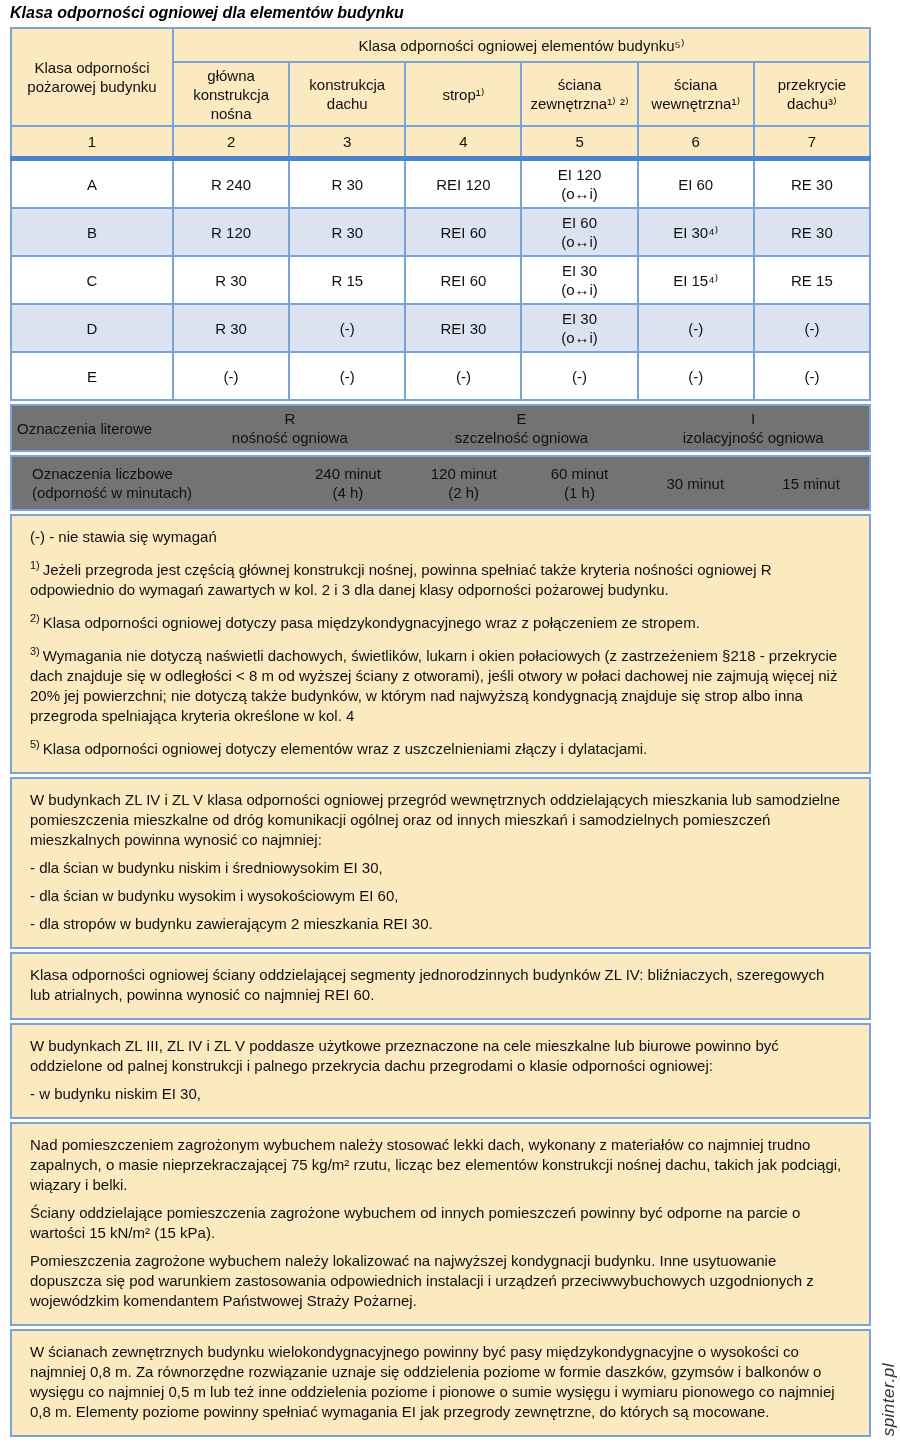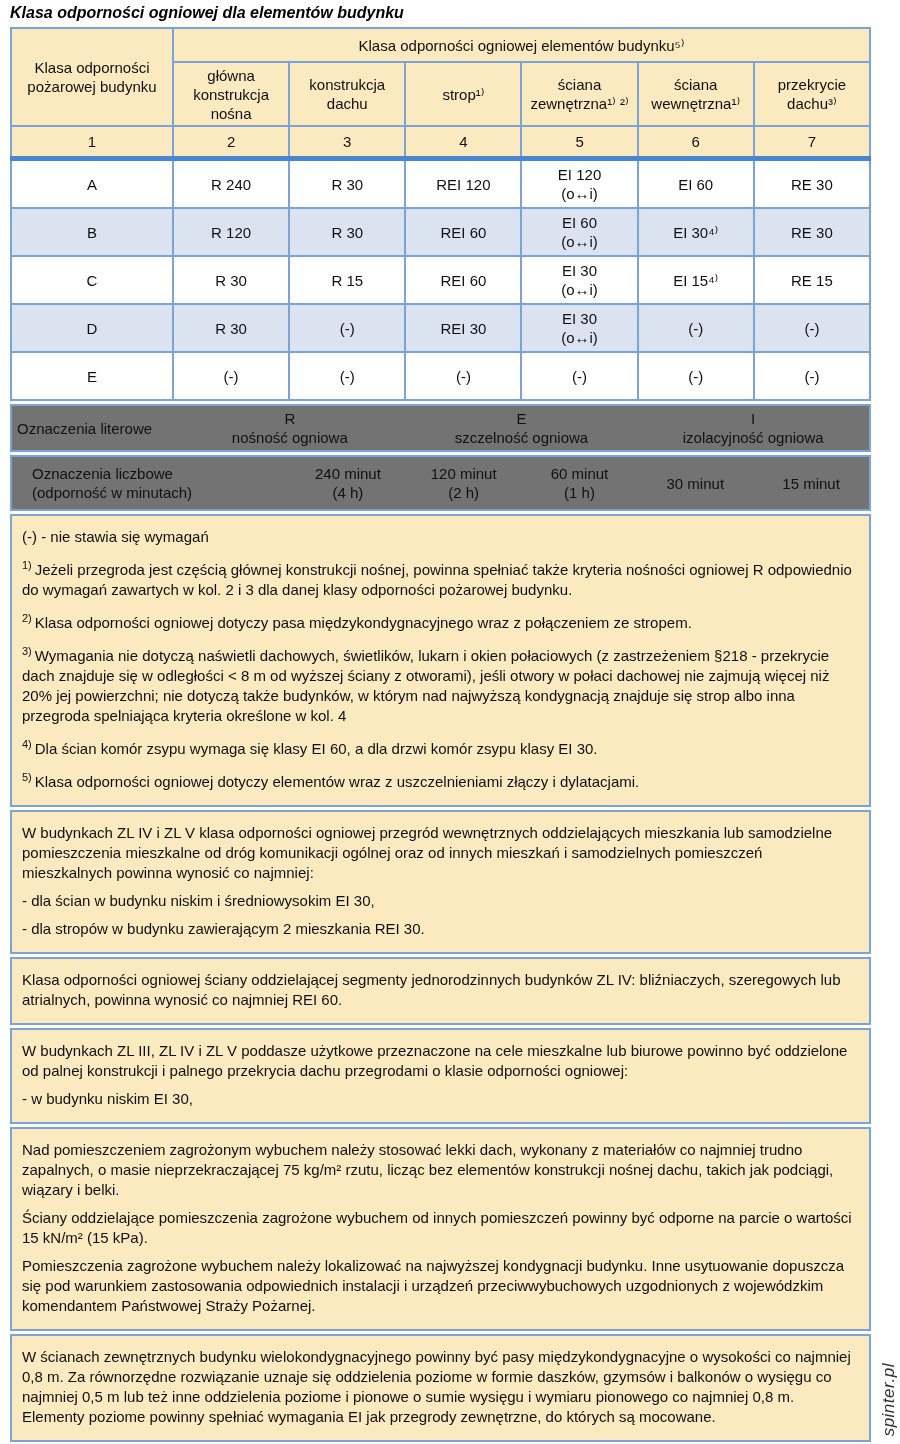--- a/index.html
+++ b/index.html
@@ -40,21 +40,21 @@
   .legend-letters .lab{padding-left:5px;text-align:left;}
   .lt-group{text-align:center;line-height:19px;}
   .legend-numbers{grid-template-columns:278px 1fr 1fr 1fr 1fr 1fr;height:52px;}
   .legend-numbers .lab{padding-left:20px;text-align:left;line-height:19px;}
   .num-val{text-align:center;line-height:19px;}
   
   .note-box{
     margin-top:3px;border:2px solid #7aa3d8;background:#fbe9c0;
     padding:3px 10px 5px 6px;font-size:15px;line-height:20px;
   }
-  .note-box p{margin:8px 4px;}
+  .note-box p{margin:8px 12px;}
   .note-box sup{font-size:11px;margin-right:3px;}
   
   .watermark{
     position:absolute;right:1px;bottom:8px;
     writing-mode:vertical-rl;transform:rotate(180deg);
     font-style:italic;font-size:17px;color:#333;letter-spacing:.5px;
   }
 </style>
 </head>
 <body>
@@ -247,27 +247,27 @@
     <div class="num-val">
       <div>15 minut</div>
     </div>
   </div>
 
   <div class="note-box">
     <p>(-) - nie stawia się wymagań</p>
     <p><sup>1)</sup><span>Jeżeli przegroda jest częścią głównej konstrukcji nośnej, powinna spełniać także kryteria nośności ogniowej R odpowiednio do wymagań zawartych w kol. 2 i 3 dla danej klasy odporności pożarowej budynku.</span></p>
     <p><sup>2)</sup><span>Klasa odporności ogniowej dotyczy pasa międzykondygnacyjnego wraz z połączeniem ze stropem.</span></p>
     <p><sup>3)</sup><span>Wymagania nie dotyczą naświetli dachowych, świetlików, lukarn i okien połaciowych (z zastrzeżeniem §218 - przekrycie dach znajduje się w odległości &lt; 8 m od wyższej ściany z otworami), jeśli otwory w połaci dachowej nie zajmują więcej niż 20% jej powierzchni; nie dotyczą także budynków, w którym nad najwyższą kondygnacją znajduje się strop albo inna przegroda spelniająca kryteria określone w kol. 4</span></p>
-    <p><sup>4)</sup><span>Dla ścian komór zsypu wymaga się klasy EI 60, a dla drzwi komór zsypu klasy EI 30.</span></p>
     <p><sup>5)</sup><span>Klasa odporności ogniowej dotyczy elementów wraz z uszczelnieniami złączy i dylatacjami.</span></p>
   </div>
 
   <div class="note-box">
     <p>W budynkach ZL IV i ZL V klasa odporności ogniowej przegród wewnętrznych oddzielających mieszkania lub samodzielne pomieszczenia mieszkalne od dróg komunikacji ogólnej oraz od innych mieszkań i samodzielnych pomieszczeń mieszkalnych powinna wynosić co najmniej:</p>
     <p>- dla ścian w budynku niskim i średniowysokim EI 30,</p>
+    <p>- dla ścian w budynku wysokim i wysokościowym EI 60,</p>
     <p>- dla stropów w budynku zawierającym 2 mieszkania REI 30.</p>
   </div>
 
   <div class="note-box">
     <p>Klasa odporności ogniowej ściany oddzielającej segmenty jednorodzinnych budynków ZL IV: bliźniaczych, szeregowych lub atrialnych, powinna wynosić co najmniej REI 60.</p>
   </div>
 
   <div class="note-box">
     <p>W budynkach ZL III, ZL IV i ZL V poddasze użytkowe przeznaczone na cele mieszkalne lub biurowe powinno być oddzielone od palnej konstrukcji i palnego przekrycia dachu przegrodami o klasie odporności ogniowej:</p>
     <p>- w budynku niskim EI 30,</p>

